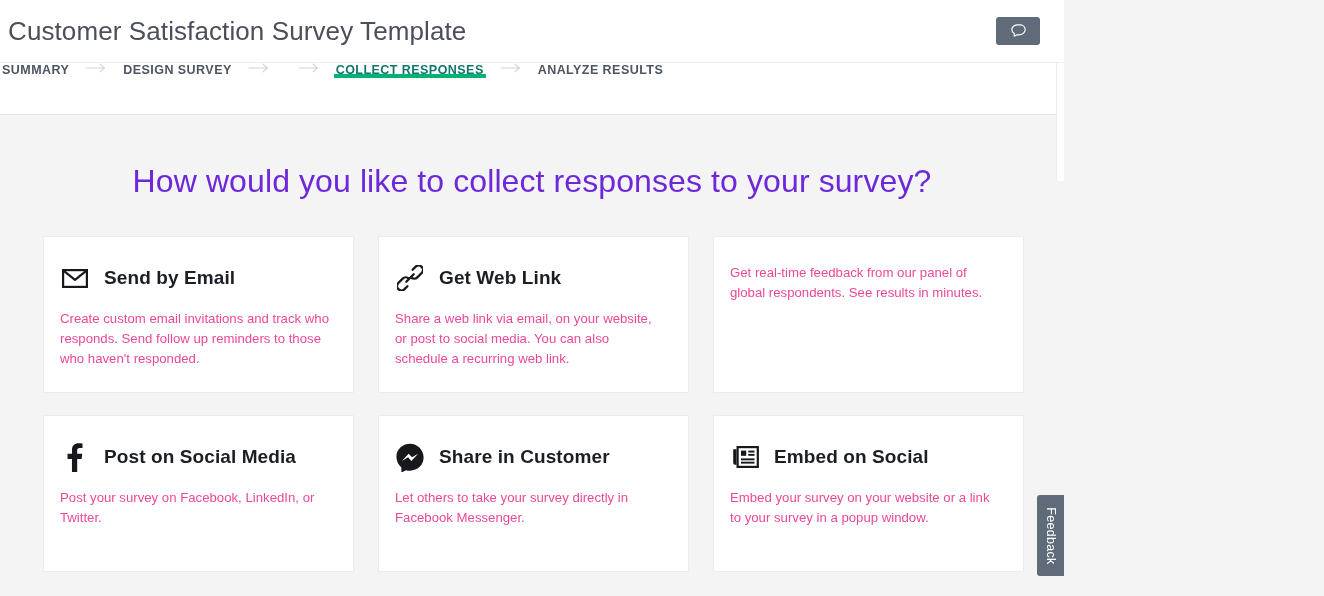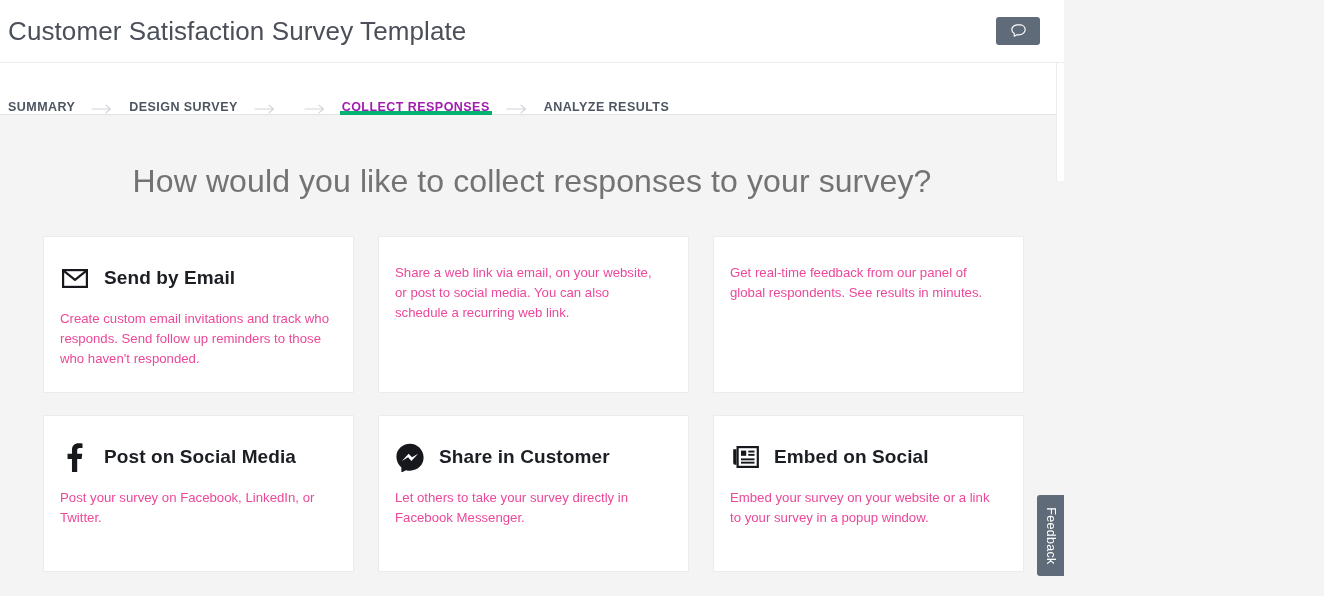--- a/index.html
+++ b/index.html
@@ -64,41 +64,41 @@
   }
 
   .chat-button svg { display: block; }
 
   
   .stepnav {
     height: 52px;
     background: #ffffff;
     border-bottom: 1px solid #e2e2e2;
     display: flex;
-    align-items: flex-end;
-    padding-left: 6px;
+    align-items: flex-start;
+    padding-left: 0;
   }
 
   .step {
     position: relative;
     display: flex;
     align-items: center;
     font-size: 12.5px;
     font-weight: 700;
     letter-spacing: 0.45px;
     color: #4d5560;
     cursor: pointer;
     padding: 0 2px;
     text-transform: uppercase;
     background: none;
     border: none;
     font-family: "Liberation Sans", sans-serif;
   }
 
-  .step.active { color: #a21caf; }
+  .step.active { color: #0f766e; }
 
   .step.active::after {
     content: "";
     position: absolute;
     left: 0;
     right: 0;
     bottom: -1px;
     height: 4px;
     background: #00b373;
   }
@@ -117,21 +117,21 @@
     position: relative;
     height: calc(596px - 63px - 53px);
     overflow: hidden;
     padding-top: 48px;
   }
 
   .headline {
     text-align: center;
     font-size: 32px;
     font-weight: 300;
-    color: #737373;
+    color: #6d28d9;
     letter-spacing: 0.1px;
     margin-bottom: 36px;
   }
 
   .cards-wrap {
     width: 982px;
     margin: 0 auto;
     padding-left: 2px;
   }
 
@@ -299,20 +299,30 @@
                 <rect x="1.1" y="1.1" width="23.8" height="16.8" stroke="#16181c" stroke-width="2.2" fill="none"></rect>
                 <path d="M1.8 1.9L13 10.8 24.2 1.9" stroke="#16181c" stroke-width="2.2" fill="none" stroke-linejoin="round"></path>
               </svg>
             </span>
             <span class="card-title">Send by Email</span>
           </div>
           <div class="card-desc">Create custom email invitations and track who responds. Send follow up reminders to those who haven't responded.</div>
         </div>
 
         <div class="card">
+          <div class="card-head">
+            <span class="card-icon">
+              <svg width="26" height="26" viewBox="0 0 26 26" fill="none">
+                <path d="M15.6 4.7l3.1-3.1a4.4 4.4 0 016.2 6.2l-4.6 4.6a4.4 4.4 0 01-6.2 0" stroke="#16181c" stroke-width="2.3" fill="none" stroke-linecap="round"></path>
+                <path d="M10.4 21.3l-3.1 3.1a4.4 4.4 0 01-6.2-6.2l4.6-4.6a4.4 4.4 0 016.2 0" stroke="#16181c" stroke-width="2.3" fill="none" stroke-linecap="round"></path>
+                <path d="M9.3 16.7l7.4-7.4" stroke="#16181c" stroke-width="2.3" stroke-linecap="round"></path>
+              </svg>
+            </span>
+            <span class="card-title">Get Web Link</span>
+          </div>
           <div class="card-desc">Share a web link via email, on your website, or post to social media. You can also schedule a recurring web link.</div>
         </div>
 
         <div class="card">
           <div class="card-desc">Get real-time feedback from our panel of global respondents. See results in minutes.</div>
         </div>
 
         <div class="card">
           <div class="card-head">
             <span class="card-icon">

